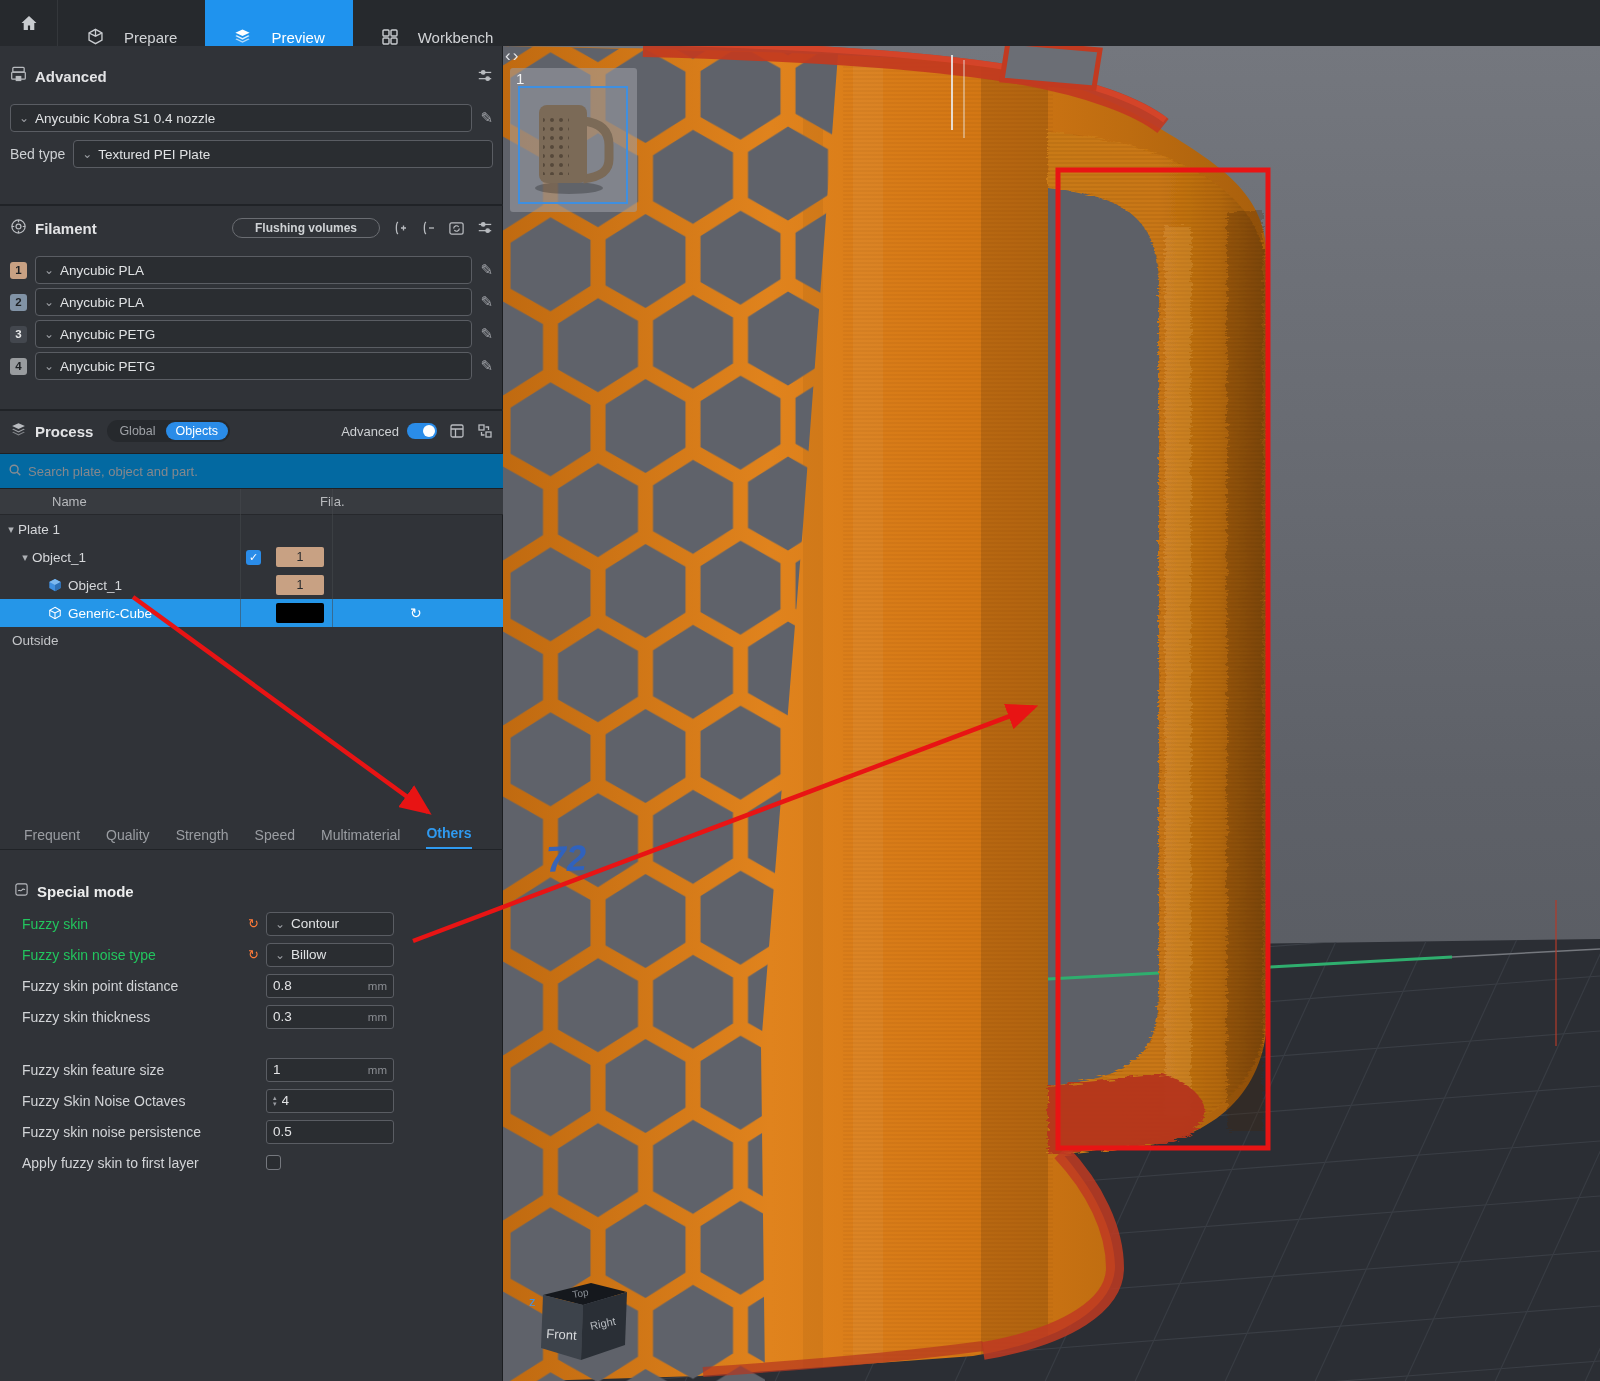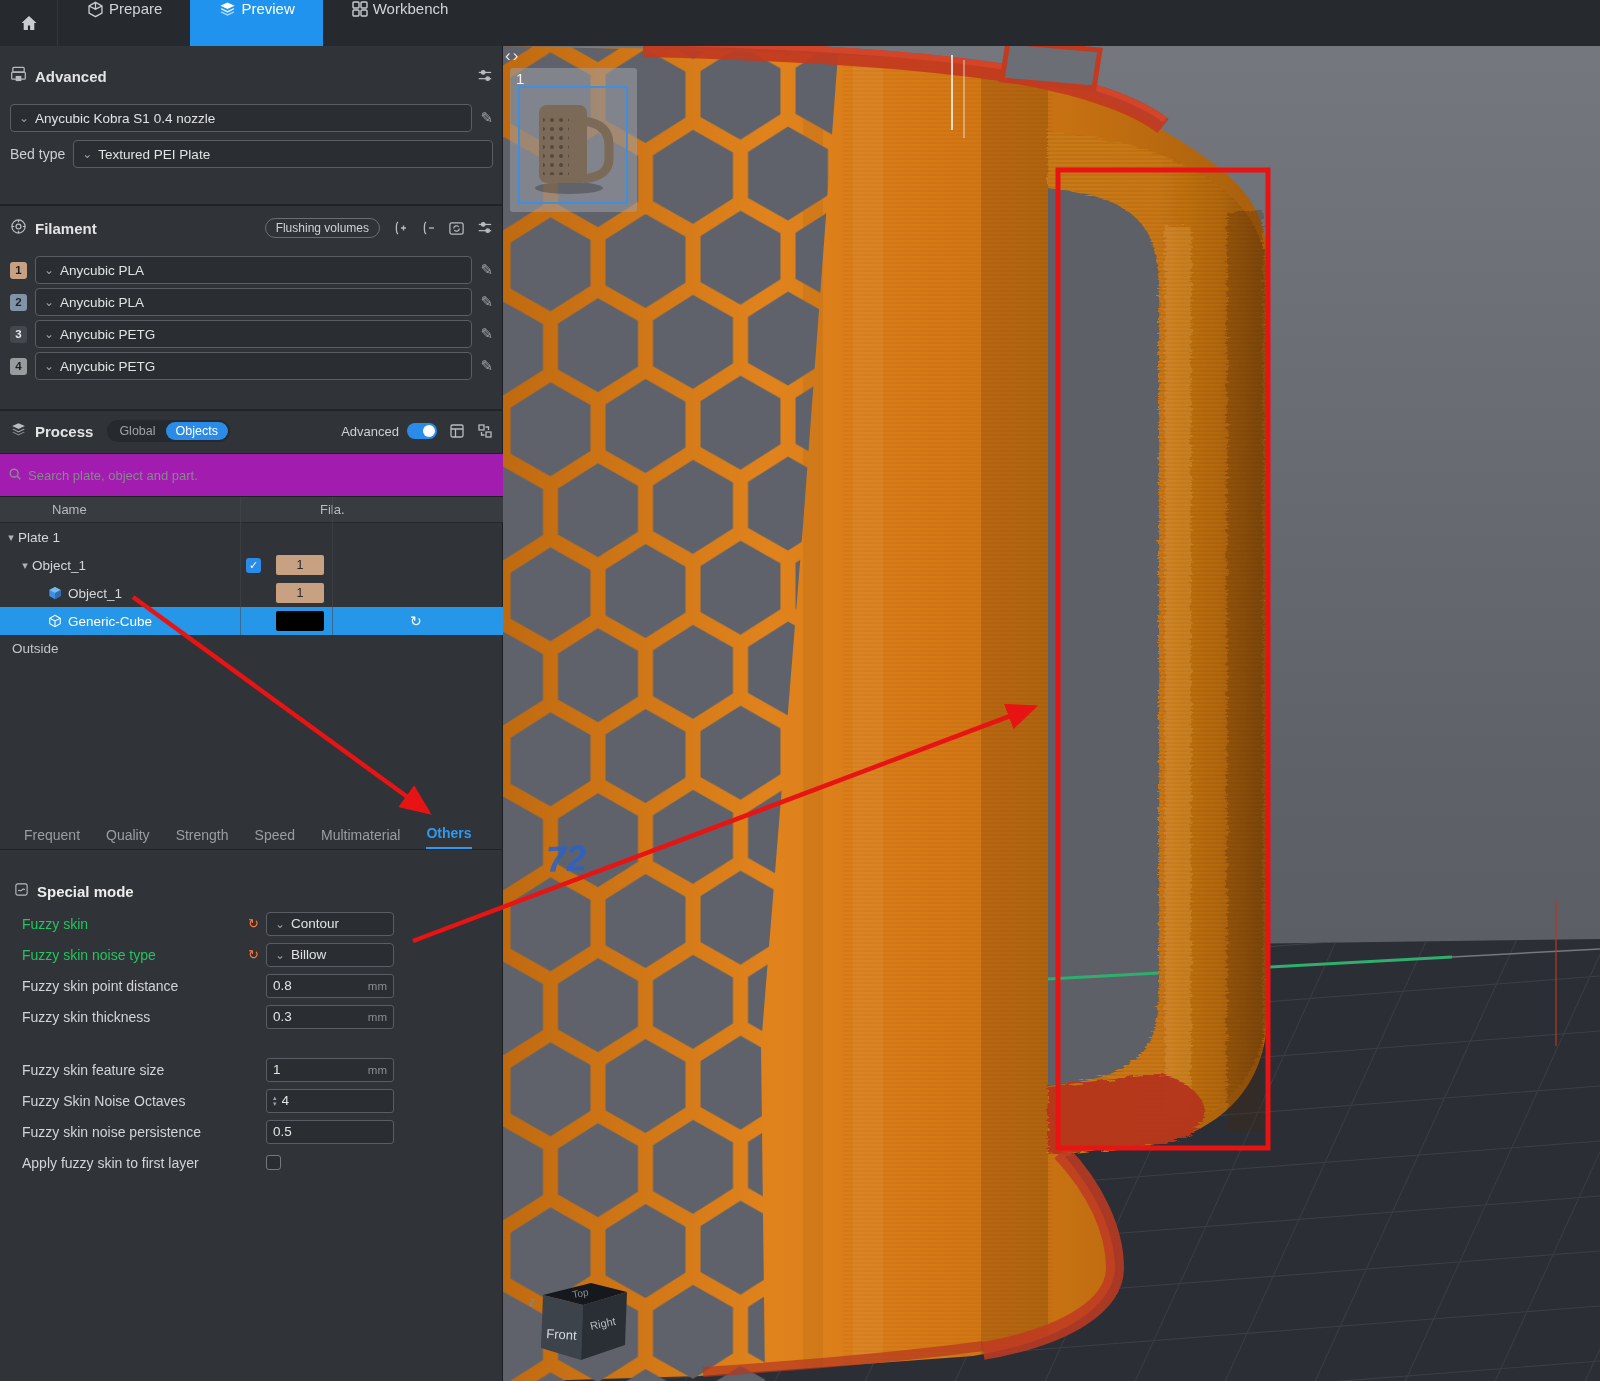--- a/index.html
+++ b/index.html
@@ -2,52 +2,52 @@
 <html><head>
 <meta charset="utf-8">
 <style>
   * { margin:0; padding:0; box-sizing:border-box; }
   html,body { width:1600px; height:1381px; overflow:hidden; }
   body { background:#26292d; font-family:"Liberation Sans",sans-serif; position:relative; color:#d5d7da; font-size:14px; }
 
   
   .topbar { position:absolute; left:0; top:0; width:1600px; height:46px; background:#26292d; display:flex; align-items:stretch; z-index:70; }
   .tb-home { width:58px; display:flex; align-items:center; justify-content:center; border-right:1px solid #34373b; cursor:pointer; }
-  .tb-tab { display:flex; align-items:flex-start; gap:4px; padding:0 28px; color:#d2d4d7; font-size:15px; cursor:pointer; }
+  .tb-tab { display:flex; align-items:flex-end; gap:19px; padding:0 28px; color:#d2d4d7; font-size:15px; cursor:pointer; }
   .tb-tab.active { background:#1f93ee; color:#fff; }
   .tb-ico svg { display:block; }
 
   
   .panel { position:absolute; left:0; top:46px; width:503px; height:1335px; background:#303338; border-right:1px solid #1c1e21; z-index:10; }
   .sec { position:absolute; left:0; width:503px; }
   .sec-head { height:32px; display:flex; align-items:center; padding:0 10px; margin-bottom:12px; }
   .sec-title { font-size:15px; color:#e2e3e5; margin-left:8px; font-weight:bold; }
   .spacer { flex:1; }
   .row { display:flex; align-items:center; padding:0 10px; margin-bottom:8px; height:28px; }
   .lbl { color:#cdd0d3; margin-right:8px; white-space:nowrap; }
   .dropdown { background:#2a2d31; border:1px solid #5a5d63; border-radius:4px; height:28px; display:flex; align-items:center; padding:0 8px; color:#e0e2e4; font-size:13.5px; cursor:pointer; overflow:hidden; white-space:nowrap; }
   .dropdown .caret { color:#9a9da2; margin-right:6px; font-size:12px; line-height:1; }
   .grow { flex:1; }
   .pencil { color:#a2a5aa; font-size:15px; margin-left:8px; cursor:pointer; }
   .sep { position:absolute; left:0; width:503px; height:2px; background:#202327; }
 
-  .pill-btn { border:1px solid #6a6d72; border-radius:11px; color:#cfd2d5; font-size:12px; padding:2px 10px; cursor:pointer; white-space:nowrap; }
+  .pill-btn { border:1px solid #6a6d72; border-radius:11px; color:#cfd2d5; font-size:12px; padding:2px 22px; cursor:pointer; white-space:nowrap;font-weight:bold; }
   .hdr-ico { color:#b9bcc0; margin-left:12px; cursor:pointer; font-size:14px; display:flex; align-items:center; }
 
   .fil-row { display:flex; align-items:center; padding:0 10px; margin-bottom:4px; height:28px; }
   .fil-num { width:17px; height:17px; border-radius:3px; font-size:11.5px; display:flex; align-items:center; justify-content:center; color:#1e2124; margin-right:8px; font-weight:bold; }
   .fil-num.dark { color:#e8e9ea; }
 
   .seg { display:flex; align-items:center; background:#26292d; border-radius:12px; margin-left:14px; padding:2px; }
   .seg-item { font-size:12.5px; color:#9fa2a7; padding:2px 10px; border-radius:10px; cursor:pointer; }
   .seg-item.active { background:#2a8ce8; color:#fff; }
   .toggle { width:30px; height:16px; border-radius:8px; background:#2a8ce8; position:relative; margin-left:8px; cursor:pointer; display:inline-block; }
   .toggle .knob { position:absolute; right:2px; top:2px; width:12px; height:12px; border-radius:50%; background:#fff; }
 
-  .search { height:44px; background:#a21caf; border-top:1px solid #1f2124; border-bottom:1px solid #1f2124; display:flex; align-items:center; padding:0 8px; }
+  .search { height:36px; background:#0369a1; border-top:1px solid #1f2124; border-bottom:1px solid #1f2124; display:flex; align-items:center; padding:0 8px; }
   .search input { background:transparent; border:none; outline:none; color:#c8cace; font-size:13px; flex:1; margin-left:6px; font-family:"Liberation Sans",sans-serif; }
   .search input::placeholder { color:#85888d; }
 
   .tbl-head { height:26px; background:#383b40; border-bottom:1px solid #26282c; display:grid; grid-template-columns:240px 28px 64px 1fr; align-items:center; font-size:13px; color:#b8babd;padding-left:44px; }
   .tbl-head span { padding-left:8px; }
   .tree { position:relative; }
   .t-row { display:grid; grid-template-columns:240px 28px 64px 1fr; align-items:center; height:28px; font-size:13.5px; color:#d5d7da; cursor:pointer; }
   .t-row.sel { background:#2596e8; color:#fff; }
   .t-name { display:flex; align-items:center; overflow:hidden; white-space:nowrap; }
   .t-caret { width:14px; text-align:center; color:#aeb1b5; font-size:11px; }

